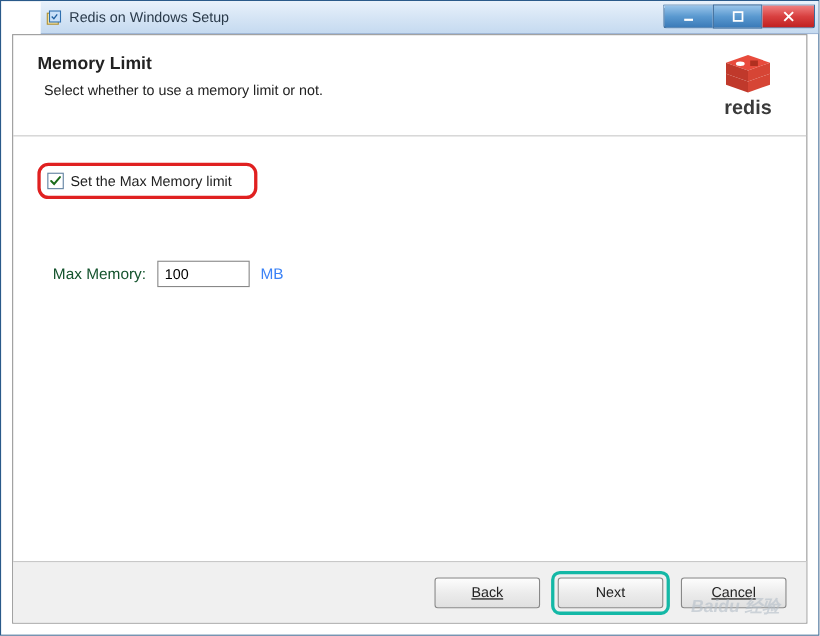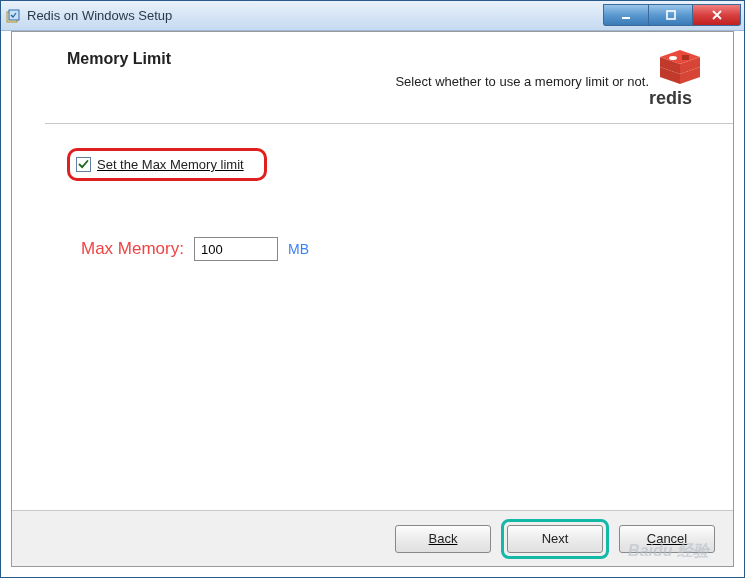--- a/index.html
+++ b/index.html
@@ -19,20 +19,21 @@
       position: relative;
     }
     .titlebar {
       height: 30px;
       background: linear-gradient(to bottom, #e8f1fb 0%, #d6e5f5 50%, #c5daf0 100%);
       border-bottom: 1px solid #a0b8d8;
       display: flex;
       align-items: center;
       padding: 0 4px;
       position: relative;
+      margin-left: 36px;
     }
     .titlebar-icon {
       width: 16px;
       height: 16px;
       margin-right: 6px;
     }
     .titlebar-title {
       color: #2a3a4a;
       font-size: 13px;
       flex: 1;
@@ -69,84 +70,82 @@
     }
     .win-btn svg { pointer-events: none; }
     .content-area {
       position: absolute;
       top: 30px;
       left: 10px;
       right: 10px;
       bottom: 10px;
       background: #fff;
       border: 1px solid #999;
-      padding-left: 33px;
     }
     .header-section {
       padding: 18px 22px 10px 22px;
       border-bottom: 1px solid #c8c8c8;
       display: flex;
       align-items: flex-start;
       height: 92px;
     }
     .header-text { flex: 1; }
     .header-title {
       font-size: 16px;
       font-weight: bold;
       color: #222;
       margin-bottom: 6px;
     }
     .header-subtitle {
       font-size: 13px;
       color: #222;
       margin-left: 6px;
-      text-align: right;
     }
     .redis-logo {
       width: 62px;
+      text-align: center;
     }
     .redis-cube { width: 44px; height: 36px; margin: 0 auto 2px auto; }
     .redis-text {
       font-size: 18px;
       font-weight: 600;
       color: #3a3a3a;
       letter-spacing: 0px;
     }
     .body-section {
       padding: 24px 22px;
     }
     .checkbox-row {
       display: inline-flex;
       align-items: center;
       gap: 6px;
       padding: 6px 20px 6px 6px;
       border: 3px solid #e02020;
       border-radius: 10px;
-      text-decoration: underline;
     }
     .chk {
       width: 15px;
       height: 15px;
       border: 1px solid #6080a0;
       background: #fff;
       display: flex;
       align-items: center;
       justify-content: center;
       cursor: pointer;
     }
     .chk svg { display: block; }
     .chk-label { font-size: 13px; color: #222; cursor: pointer; }
     .memory-row {
       margin-top: 56px;
       margin-left: 14px;
       display: flex;
       align-items: center;
       gap: 10px;
     }
-    .memory-label { font-size: 17px; color: #ef4444; }
+    .memory-label { font-size: 14px; color: #14532d; }
     .memory-input {
       width: 84px;
       height: 24px;
       border: 1px solid #888;
       padding: 2px 6px;
       font-size: 13px;
       font-family: inherit;
     }
     .memory-unit { font-size: 14px; color: #3b82f6; }
     .footer {

